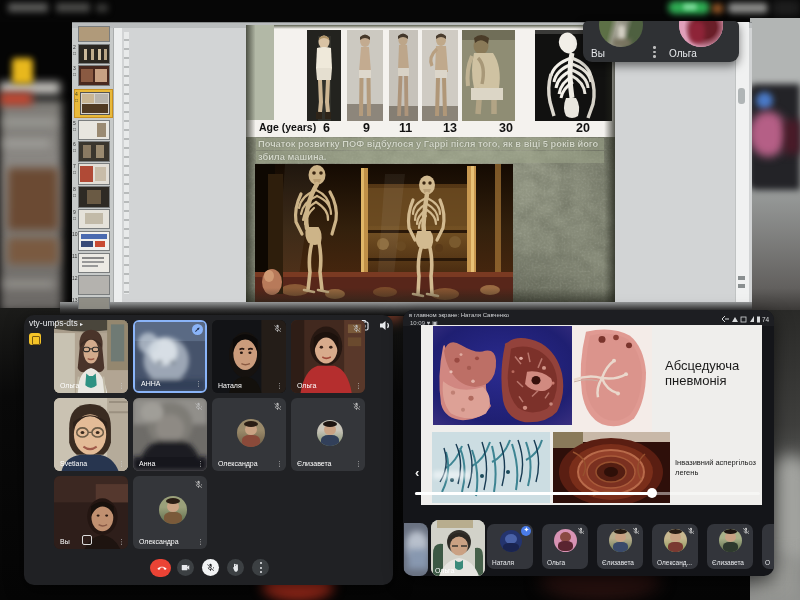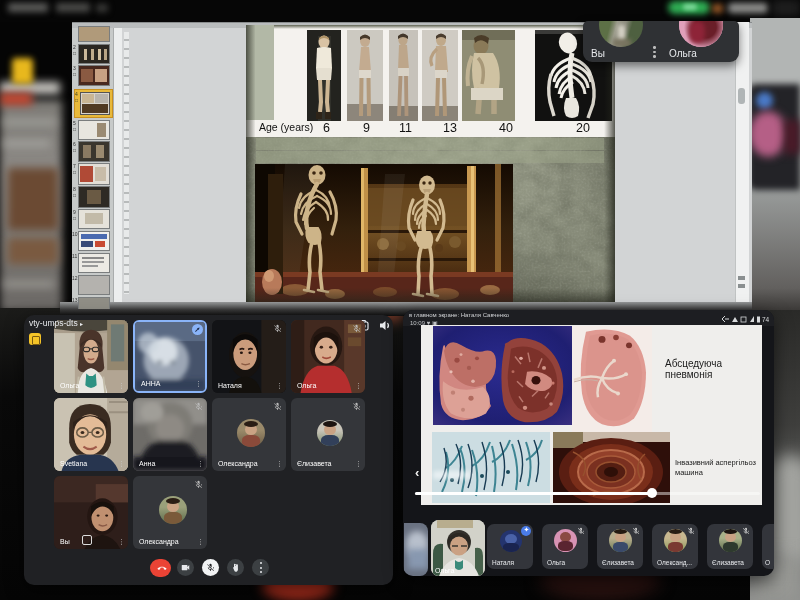--- a/index.html
+++ b/index.html
@@ -209,32 +209,33 @@
     <rect x="231" y="0" width="77" height="4" fill="#3a3a38"></rect>
     <ellipse cx="264" cy="13" rx="9" ry="10.5" fill="#f2efe8" transform="rotate(-18 264 13)"></ellipse>
     <path d="M268 23 Q266 32 266 42 Q266 56 268 68" stroke="#efece4" stroke-width="5" fill="none"></path>
     <path d="M267 28 Q250 34 247 46 M268 34 Q252 40 250 52 M269 40 Q254 46 252 58 M269 46 Q257 52 255 64 M269 52 Q259 58 257 68" stroke="#f4f1ea" stroke-width="3" fill="none"></path>
     <path d="M268 28 Q284 34 287 46 M268 34 Q285 40 287 52 M268 40 Q283 46 284 58 M268 46 Q280 52 281 64" stroke="#e8e5dc" stroke-width="3" fill="none"></path>
     <path d="M247 44 Q243 58 246 72 L250 86" stroke="#ddd9d0" stroke-width="3.4" fill="none"></path>
     <path d="M287 46 Q292 60 289 74 L284 88" stroke="#d6d2c8" stroke-width="3.4" fill="none"></path>
     <path d="M262 68 Q258 78 262 86 Q268 90 274 86 Q277 76 272 68 Z" fill="#e9e6de"></path>
   </svg>
 
-  <div class="abs" style="left:13px;top:96px;width:356px;height:16px;color:#111;font-weight:normal;font-size:10.5px;">
+  <div class="abs" style="left:13px;top:96px;width:356px;height:16px;color:#111;font-weight:bold;font-size:10.5px;">
     <span style="position:absolute;left:0;">Age (years)</span>
     <span style="position:absolute;left:64px;font-size:12.5px;">6</span>
     <span style="position:absolute;left:104px;font-size:12.5px;">9</span>
     <span style="position:absolute;left:140px;font-size:12.5px;">11</span>
     <span style="position:absolute;left:184px;font-size:12.5px;">13</span>
-    <span style="position:absolute;left:240px;font-size:12.5px;">40</span>
+    <span style="position:absolute;left:240px;font-size:12.5px;">30</span>
     <span style="position:absolute;left:317px;font-size:12.5px;">20</span>
   </div>
 
   <div class="abs" style="left:10px;top:113px;width:348px;height:12px;background:rgba(160,168,140,.5);"></div>
   <div class="abs" style="left:10px;top:126px;width:348px;height:12px;background:rgba(160,168,140,.5);"></div>
+  <div class="abs" style="left:12px;top:113px;width:356px;color:#d2d6c8;font-weight:bold;font-size:9.3px;line-height:12.8px;white-space:nowrap;text-shadow:0 0 1px rgba(40,45,30,.6);">Початок розвитку ПОФ відбулося у Гаррі після того, як в віці 5 років його<br>збила машина.</div>
 
   <div class="abs" style="left:9px;top:139px;width:258px;height:144px;background:#241507;overflow:hidden;" id="museum">
   <svg width="258" height="144" viewBox="0 0 258 144">
     <defs>
       <linearGradient id="mbg" x1="0" y1="0" x2="0" y2="1">
         <stop offset="0" stop-color="#140a02"></stop>
               <stop offset="0.45" stop-color="#33200c"></stop>
               <stop offset="0.8" stop-color="#47260e"></stop>
               <stop offset="1" stop-color="#2e1406"></stop>
       </linearGradient>
@@ -629,21 +630,21 @@
     <circle cx="30" cy="14" r="3.5" fill="#7a342c"></circle>
         <circle cx="44" cy="12" r="2.8" fill="#8a3e34"></circle>
         <circle cx="57" cy="20" r="3" fill="#7a342c"></circle>
     <path d="M2 56 Q16 50 30 54 M30 54 Q44 56 54 50 M30 54 Q34 42 42 36 M30 54 Q34 66 46 70 M30 54 Q24 64 26 74" stroke="#ead8cc" stroke-width="2.5" fill="none"></path>
     <path d="M2 58 Q14 54 26 57" stroke="#c8b0a4" stroke-width="1" fill="none"></path>
     <circle cx="42" cy="36" r="2" fill="#ead8cc"></circle>
         <circle cx="54" cy="50" r="2" fill="#ead8cc"></circle>
         <circle cx="46" cy="70" r="2" fill="#ead8cc"></circle>
   </svg>
 
-  <div class="abs" style="left:262px;top:48px;width:90px;color:#1a1a1a;font-size:10px;">Абсцедуюча пневмонія</div>
+  <div class="abs" style="left:262px;top:48px;width:90px;color:#1a1a1a;font-size:13px;">Абсцедуюча пневмонія</div>
 
   <svg class="abs" style="left:29px;top:122px;" width="118" height="71" viewBox="0 0 118 71">
     <rect width="118" height="71" fill="#ccdde2"></rect>
     <g stroke="#2e7a8a" stroke-width="2" fill="none" opacity="0.9">
       <path d="M10 60 Q20 40 14 20 M14 36 Q24 30 30 14 M30 60 Q36 36 28 16 M44 64 Q48 40 40 18 M40 34 Q52 28 58 10 M62 60 Q66 38 60 14 M60 30 Q72 24 78 8 M84 58 Q88 36 80 12 M96 54 Q102 32 94 10 M94 28 Q106 22 110 8"></path>
     </g>
     <g stroke="#173a52" stroke-width="1.4" fill="none">
       <path d="M8 50 Q18 34 12 16 M26 52 Q32 30 24 12 M36 56 Q44 34 36 12 M52 58 Q58 34 50 10 M70 54 Q76 32 68 10 M88 50 Q94 30 86 8 M104 50 Q110 28 102 8"></path>
     </g>
     <circle cx="20" cy="48" r="2" fill="#1a4a5a"></circle>
@@ -657,21 +658,21 @@
     <rect x="0" y="0" width="30" height="16" fill="#8a7a5a"></rect>
     <ellipse cx="58" cy="40" rx="52" ry="34" fill="#5a1e12"></ellipse>
     <ellipse cx="58" cy="40" rx="42" ry="28" fill="#7a2e1a"></ellipse>
     <ellipse cx="58" cy="40" rx="33" ry="22" fill="#93402a" stroke="#b86a4a" stroke-width="2"></ellipse>
     <ellipse cx="58" cy="40" rx="24" ry="16" fill="#7a3020" stroke="#a85a3a" stroke-width="1.5"></ellipse>
     <ellipse cx="58" cy="40" rx="15" ry="10" fill="#541e12" stroke="#96502e" stroke-width="1.5"></ellipse>
     <ellipse cx="58" cy="40" rx="7" ry="5" fill="#2e0f08"></ellipse>
     <path d="M20 20 Q38 28 30 44 M92 22 Q80 32 88 48 M40 64 Q52 56 70 62" stroke="#96502e" stroke-width="1.5" fill="none"></path>
   </svg>
 
-  <div class="abs" style="left:272px;top:148px;width:82px;color:#1a1a1a;font-size:7.5px;line-height:9.5px;">Інвазивний аспергільоз машина</div>
+  <div class="abs" style="left:272px;top:148px;width:82px;color:#1a1a1a;font-size:7.5px;line-height:9.5px;">Інвазивний аспергільоз легень</div>
 
   <div class="abs" style="left:12px;top:155px;color:#f2f2f2;font-size:13px;font-weight:bold;">‹</div>
   <div class="abs blur2" style="left:30px;top:161px;width:38px;height:8px;background:rgba(255,255,255,.55);border-radius:2px;"></div>
 
   <div class="abs" style="left:12px;top:182px;width:345px;height:2.5px;background:rgba(255,255,255,.45);border-radius:2px;"></div>
   <div class="abs" style="left:12px;top:182px;width:237px;height:2.5px;background:#fff;border-radius:2px;"></div>
   <div class="abs" style="left:244px;top:178px;width:10px;height:10px;background:#fff;border-radius:50%;"></div>
 
   <div class="abs" style="left:1px;top:213px;width:24px;height:53px;border-radius:0 8px 8px 0;overflow:hidden;background:#6a7282;">
     <div class="abs blur3" style="left:2px;top:8px;width:22px;height:26px;background:#b8c0cc;border-radius:50%;"></div>

